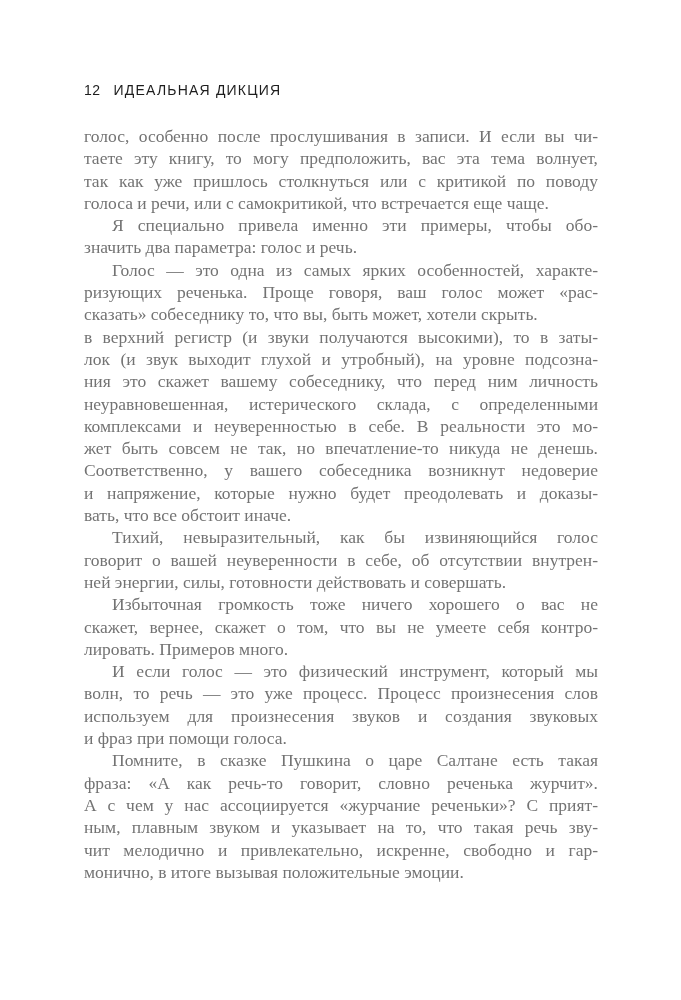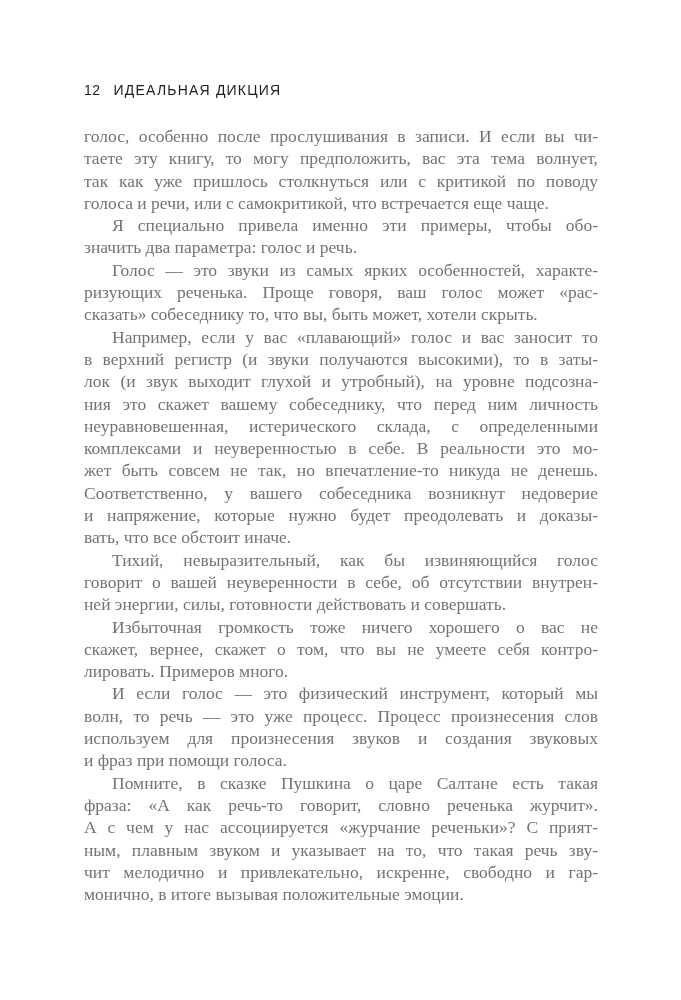--- a/index.html
+++ b/index.html
@@ -62,24 +62,23 @@
     <span class="pagenum">12</span>
     <span class="running-title">ИДЕАЛЬНАЯ ДИКЦИЯ</span>
   </div>
   <div class="text-block" id="body-text">
       <div class="line">голос, особенно после прослушивания в записи. И если вы чи-</div>
       <div class="line">таете эту книгу, то могу предположить, вас эта тема волнует,</div>
       <div class="line">так как уже пришлось столкнуться или с критикой по поводу</div>
       <div class="line para-end">голоса и речи, или с самокритикой, что встречается еще чаще.</div>
       <div class="line indent">Я специально привела именно эти примеры, чтобы обо-</div>
       <div class="line para-end">значить два параметра: голос и речь.</div>
-      <div class="line indent">Голос — это звуки из самых ярких особенностей, характе-</div>
+      <div class="line indent">Голос — это одна из самых ярких особенностей, характе-</div>
       <div class="line">ризующих реченька. Проще говоря, ваш голос может «рас-</div>
       <div class="line para-end">сказать» собеседнику то, что вы, быть может, хотели скрыть.</div>
-      <div class="line indent">Например, если у вас «плавающий» голос и вас заносит то</div>
       <div class="line">в верхний регистр (и звуки получаются высокими), то в заты-</div>
       <div class="line">лок (и звук выходит глухой и утробный), на уровне подсозна-</div>
       <div class="line">ния это скажет вашему собеседнику, что перед ним личность</div>
       <div class="line">неуравновешенная, истерического склада, с определенными</div>
       <div class="line">комплексами и неуверенностью в себе. В реальности это мо-</div>
       <div class="line">жет быть совсем не так, но впечатление-то никуда не денешь.</div>
       <div class="line">Соответственно, у вашего собеседника возникнут недоверие</div>
       <div class="line">и напряжение, которые нужно будет преодолевать и доказы-</div>
       <div class="line para-end">вать, что все обстоит иначе.</div>
       <div class="line indent">Тихий, невыразительный, как бы извиняющийся голос</div>

